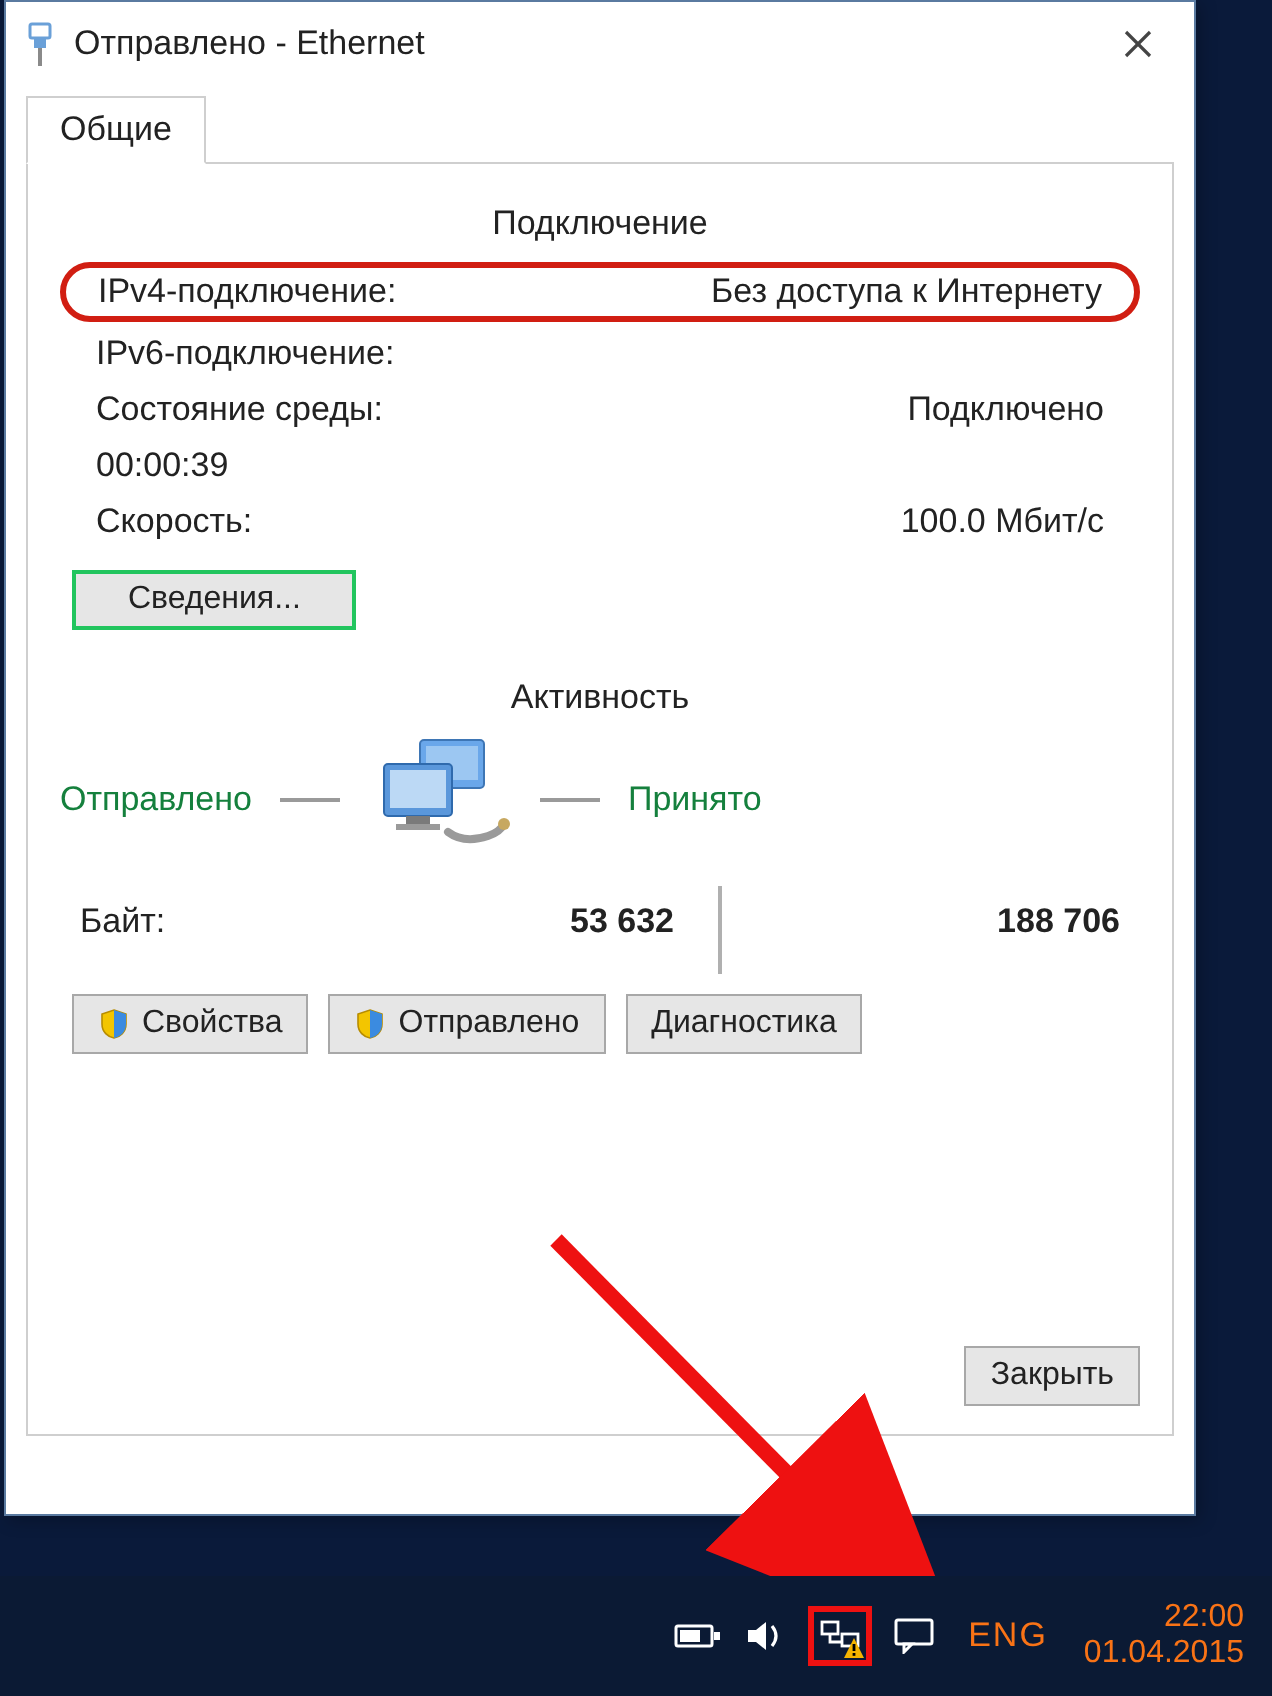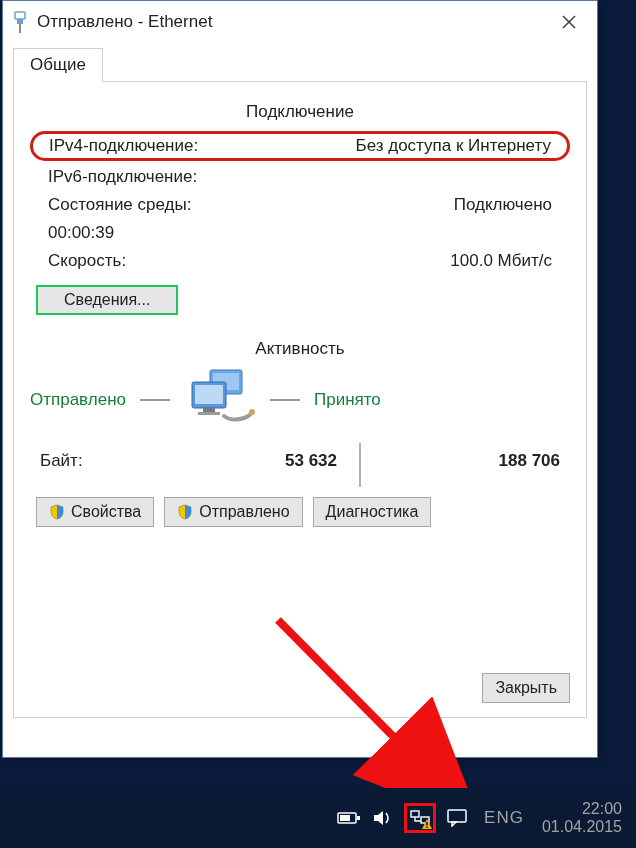--- a/index.html
+++ b/index.html
@@ -178,21 +178,21 @@
   }
 
   
   .taskbar {
     position: absolute;
     left: 0;
     right: 0;
     bottom: 0;
     height: 60px;
     background: #0b1a34;
-    color: #a3a3a3;
+    color: #f97316;
     display: flex;
     align-items: center;
     justify-content: flex-end;
     padding-right: 10px;
     gap: 8px;
     font-size: 16px;
   }
   .tray-icon {
     width: 26px;
     height: 26px;

